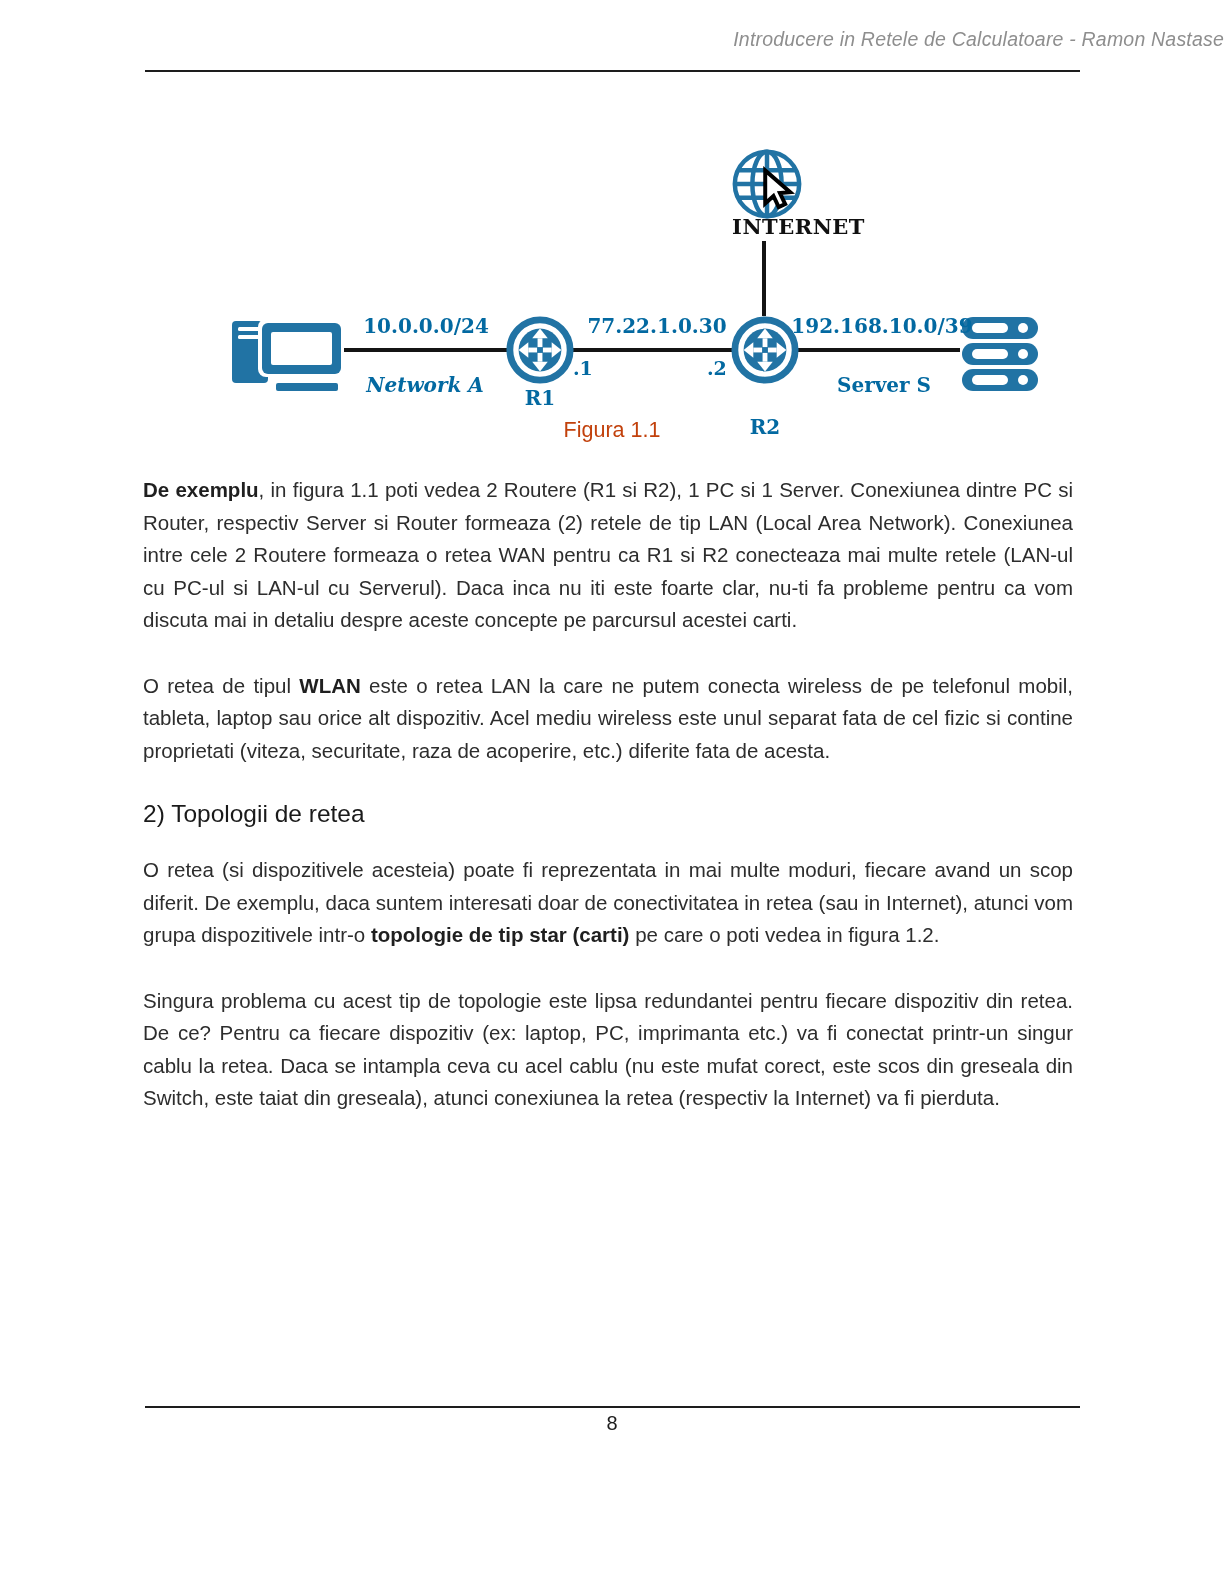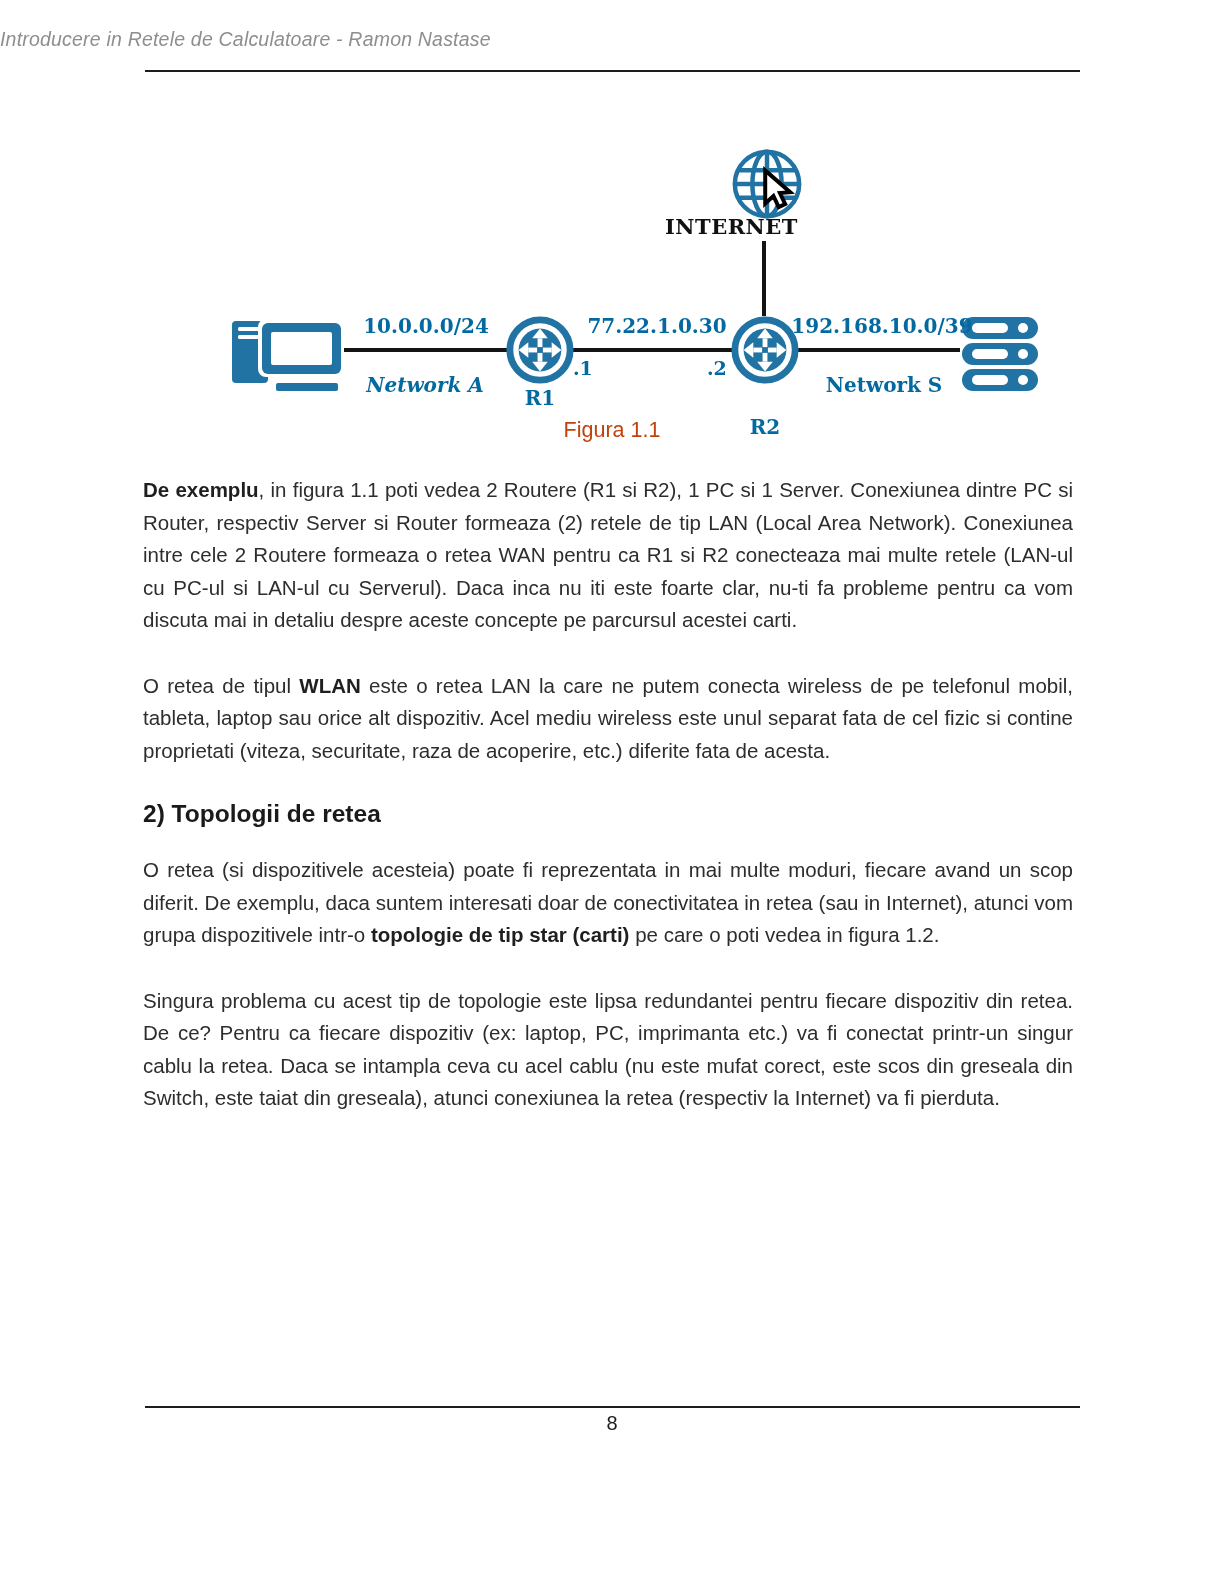--- a/index.html
+++ b/index.html
@@ -8,21 +8,21 @@
     width:1224px;height:1584px;
     margin:0 auto;
     background:#ffffff;
     font-family:"Liberation Sans", sans-serif;
     color:#2d2d2d;
     overflow:hidden;
   }
   
   .header-title{
     position:absolute;top:28px;left:0;right:0;
-    text-align:left;
+    text-align:right;
     font-style:italic;
     font-size:19.5px;
     color:#8e8e8e;
     letter-spacing:.2px;
   }
   .rule{
     position:absolute;left:145px;right:144px;height:0;
     border-top:2.5px solid #1d1d1d;
   }
   .rule.header{top:70px;}
@@ -40,21 +40,21 @@
     font-weight:700;
     font-size:20px;
     color:#0369a1;
     white-space:nowrap;
     text-align:right;
   }
   .dlabel.centered{transform:translateX(-50%);}
   .dlabel.small{font-size:19px;}
   .internet-label{
     position:absolute;top:84px;left:665px;width:200px;
-    text-align:left;
+    text-align:right;
     font-family:"DejaVu Serif", serif;
     font-weight:700;font-size:21px;letter-spacing:.5px;color:#111;
   }
   .link-h{
     position:absolute;top:218px;left:344px;width:616px;height:3.6px;
     background:#141414;
   }
   .link-v{
     position:absolute;top:111px;left:762px;width:3.6px;height:75px;
     background:#141414;
@@ -71,21 +71,21 @@
     margin:0 8px 33px 0;
     font-size:20.5px;
     line-height:32.5px;
     text-align:justify;
   }
   .content p b{color:#1f1f1f;}
   .content h2{
     margin:28px 0 26px 0;
     font-size:24.5px;
     color:#1a1a1a;
-    font-weight:700;
+    font-weight:400;
   }
   svg{display:block;}
 </style>
 </head>
 <body>
 
 <div class="page">
 
   <div class="header-title">Introducere in Retele de Calculatoare - Ramon Nastase</div>
   <div class="rule header"></div>
@@ -169,21 +169,21 @@
     </div>
 
     <div class="dlabel centered" style="left:426px;top:184px;">10.0.0.0/24</div>
     <div class="dlabel centered" style="left:425px;top:243px;font-style:italic;">Network A</div>
     <div class="dlabel centered" style="left:540px;top:256px;">R1</div>
     <div class="dlabel small" style="left:573px;top:227px;">.1</div>
     <div class="dlabel centered" style="left:657px;top:184px;">77.22.1.0.30</div>
     <div class="dlabel small" style="left:707px;top:227px;">.2</div>
     <div class="dlabel centered" style="left:765px;top:257px;margin-top:28px;">R2</div>
     <div class="dlabel centered" style="left:882px;top:184px;">192.168.10.0/39</div>
-    <div class="dlabel centered" style="left:884px;top:243px;">Network S</div>
+    <div class="dlabel centered" style="left:884px;top:243px;">Server S</div>
   </div>
 
   <div class="caption">Figura 1.1</div>
 
   <div class="content">
     <p><b>De exemplu</b><span>, in figura 1.1 poti vedea 2 Routere (R1 si R2), 1 PC si 1 Server. Conexiunea dintre PC si Router, respectiv Server si Router formeaza (2) retele de tip LAN (Local Area Network). Conexiunea intre cele 2 Routere formeaza o retea WAN pentru ca R1 si R2 conecteaza mai multe retele (LAN-ul cu PC-ul si LAN-ul cu Serverul). Daca inca nu iti este foarte clar, nu-ti fa probleme pentru ca vom discuta mai in detaliu despre aceste concepte pe parcursul acestei carti.</span></p>
 
     <p><span>O retea de tipul </span><b>WLAN</b><span> este o retea LAN la care ne putem conecta wireless de pe telefonul mobil, tableta, laptop sau orice alt dispozitiv. Acel mediu wireless este unul separat fata de cel fizic si contine proprietati (viteza, securitate, raza de acoperire, etc.) diferite fata de acesta.</span></p>
 
     <h2>2) Topologii de retea</h2>

